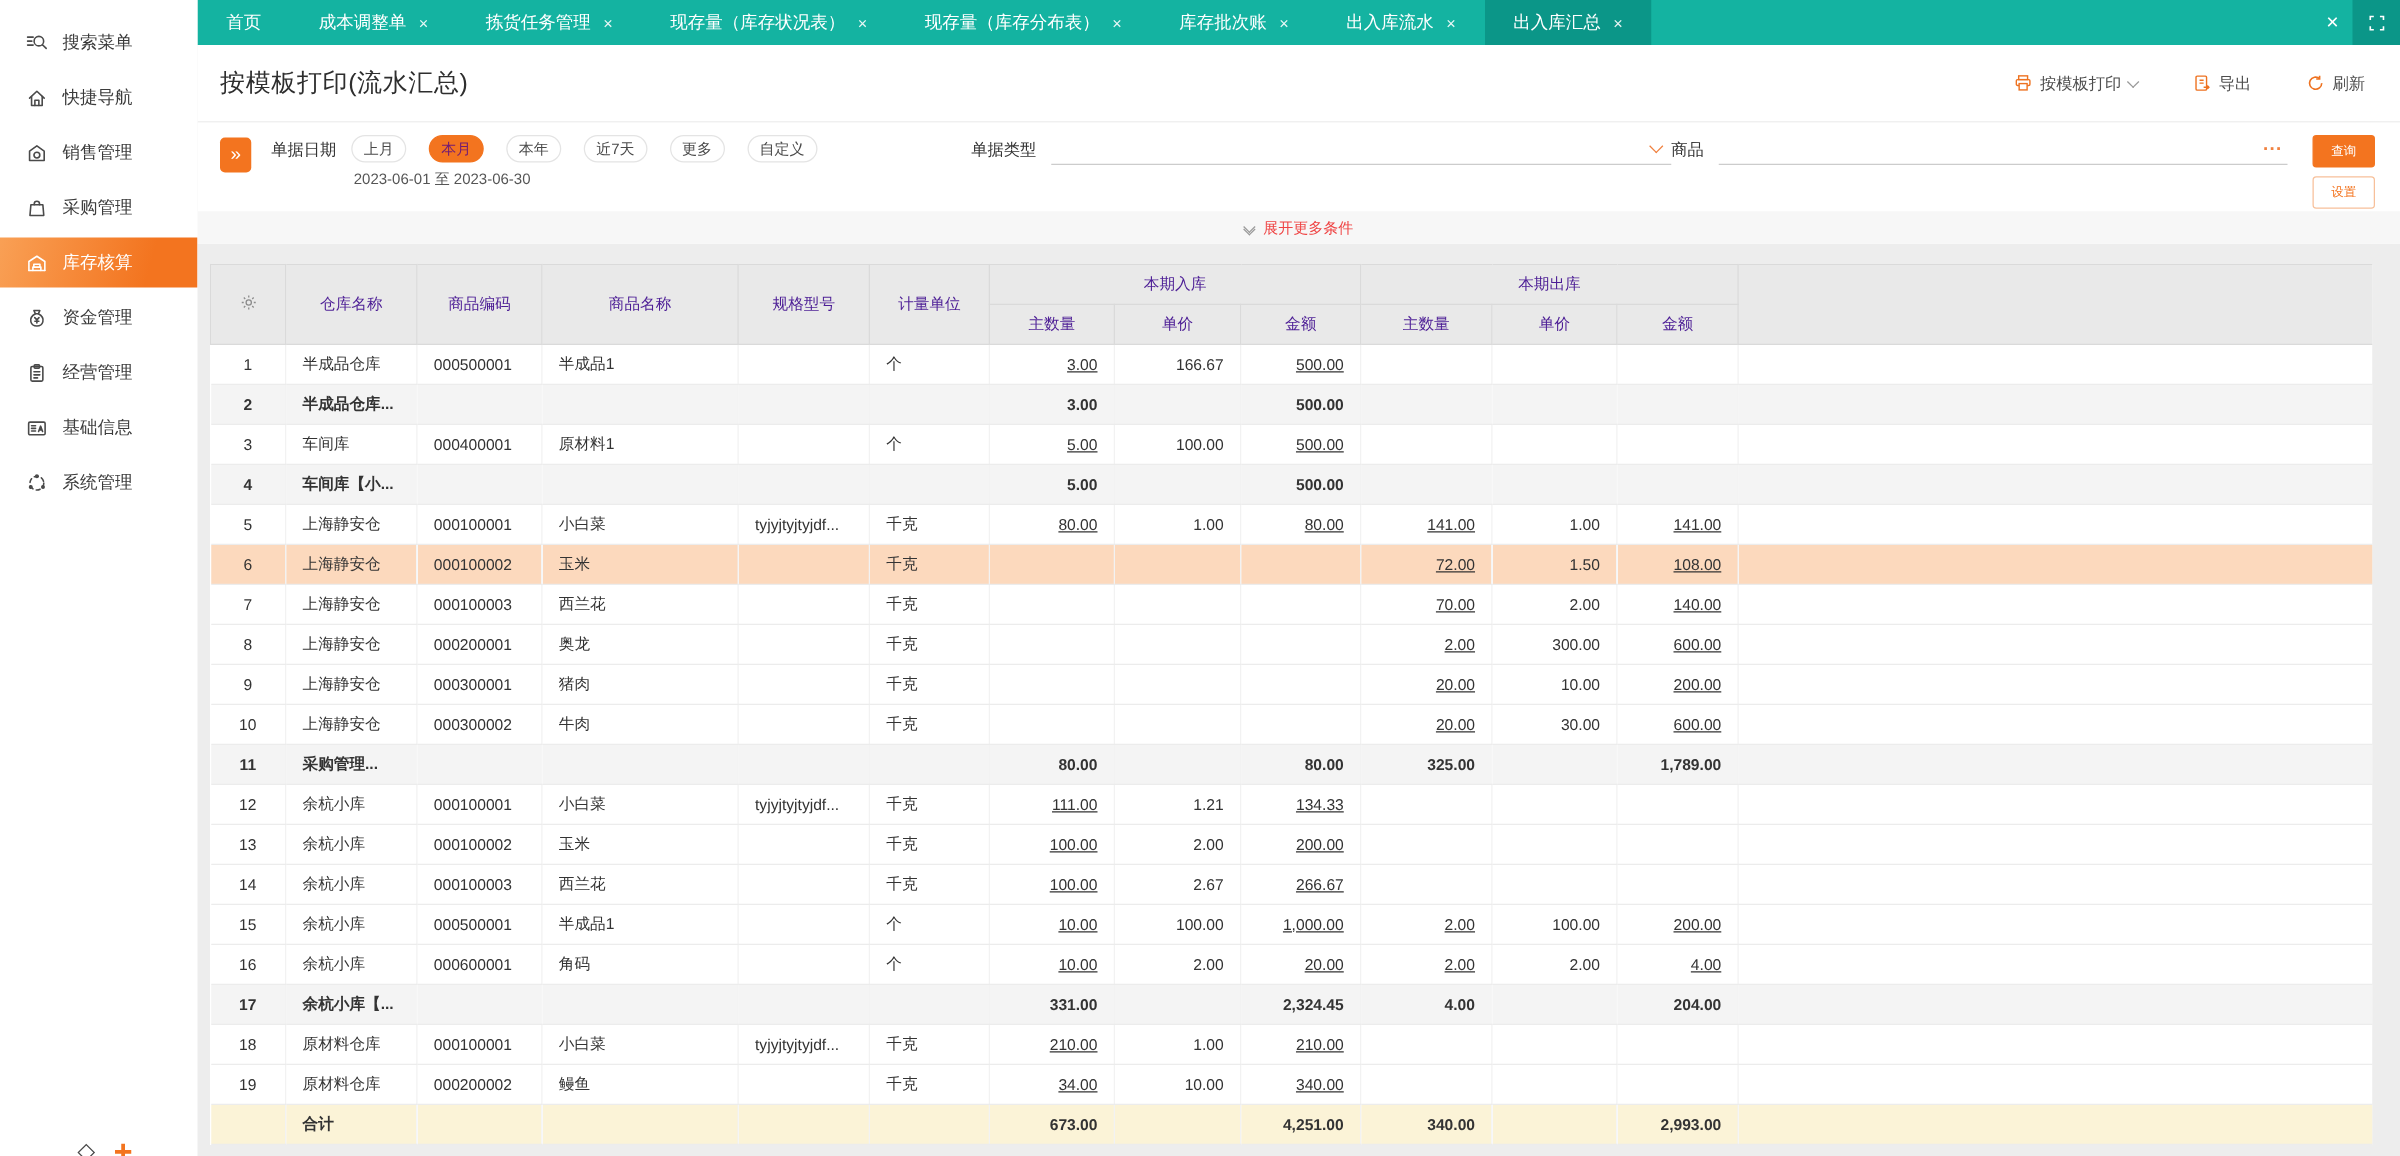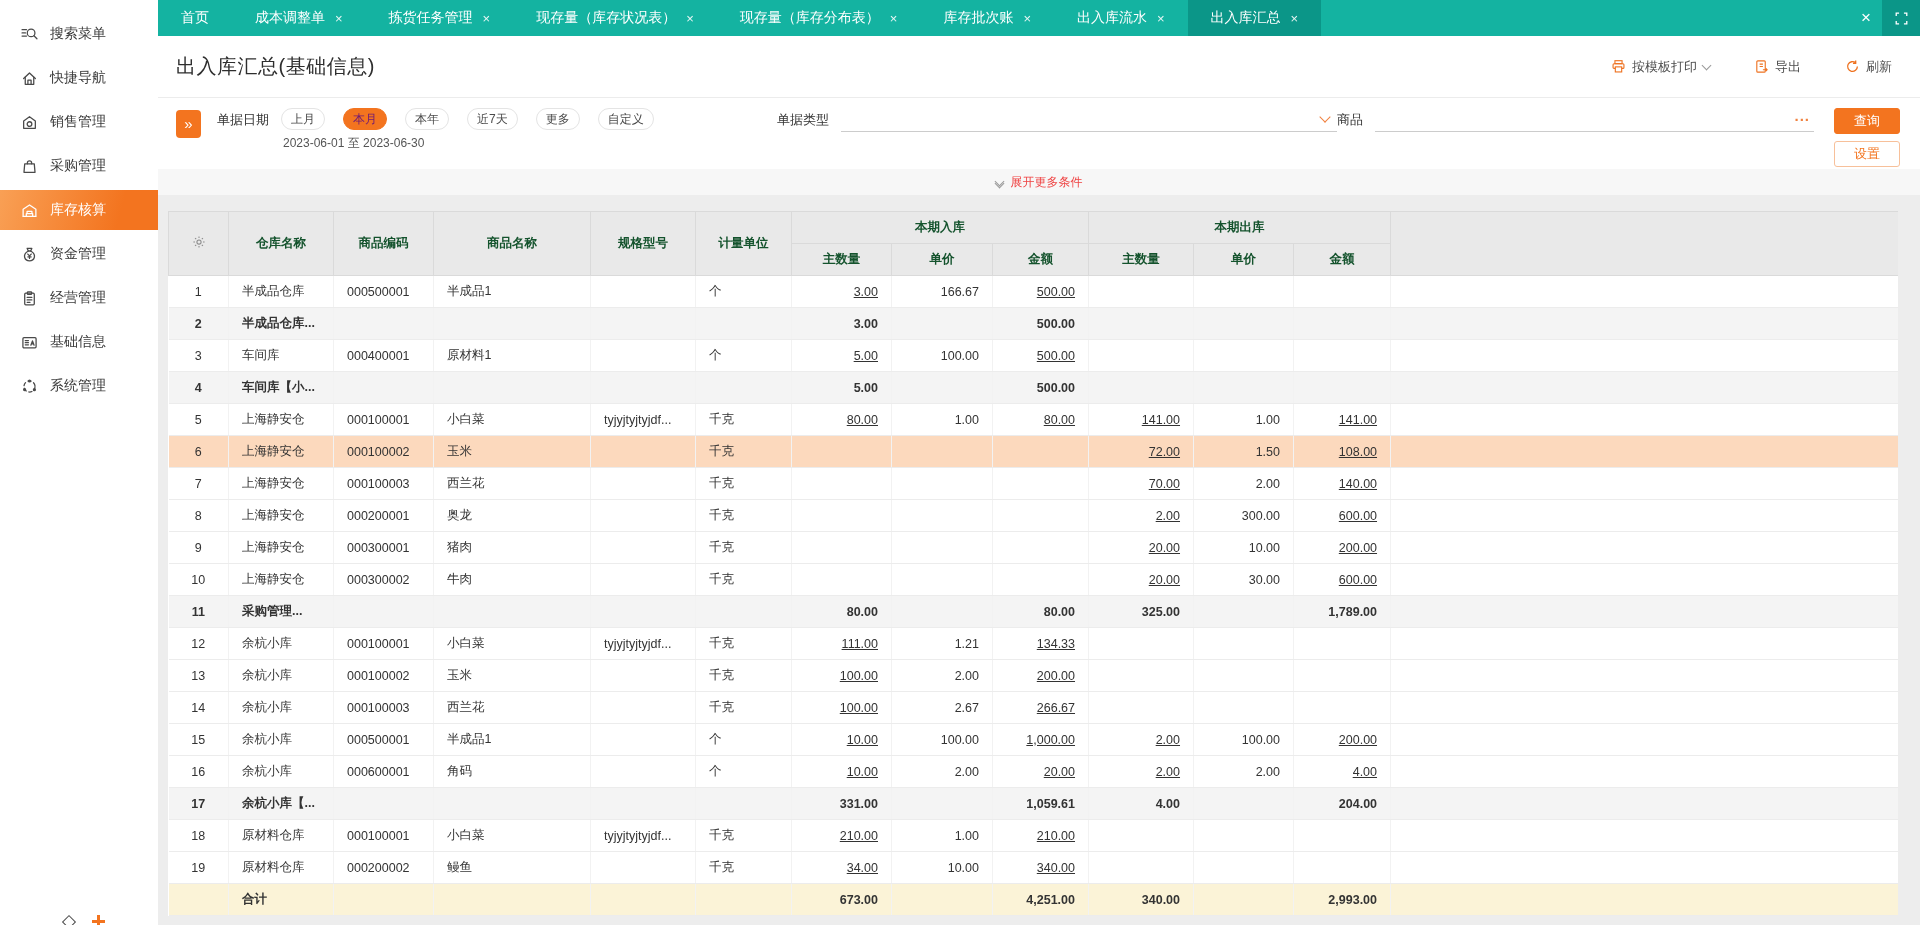--- a/index.html
+++ b/index.html
@@ -49,31 +49,31 @@
   .pill{font-size:12px;color:#4a4a4a;border:1px solid #e4e4e4;border-radius:11px;padding:3px 9px;cursor:pointer;background:#fff;white-space:nowrap;line-height:14px}
   .pill.selected{background:#f3741f;color:#701a75;border-color:#f3741f}
   .date-range{font-size:12px;color:#555;margin-top:5px;padding-left:2px}
   .type-group{display:flex;width:560px;flex:none}
   .ul-field{flex:1;border-bottom:1px solid #ccc;height:24px;position:relative;cursor:text}
   .ul-field .caret{position:absolute;right:8px;top:5px}
   .caret i{display:block;width:8px;height:8px;border-right:1.6px solid #f0813f;border-bottom:1.6px solid #f0813f;transform:rotate(45deg)}
   .product-group{display:flex;flex:1;margin-right:20px;min-width:0}
   .dots{position:absolute;right:4px;top:-1px;color:#f0813f;font-size:15px;font-weight:bold;letter-spacing:1px;line-height:18px}
   .fr-buttons{display:flex;flex-direction:column;gap:7px;flex:none}
-  .btn{width:66px;height:26px;border-radius:3px;font-size:13px;cursor:pointer}
+  .btn{width:50px;height:26px;border-radius:3px;font-size:10px;cursor:pointer}
   .btn.primary{background:#f3741f;border:1px solid #f3741f;color:#fff}
   .btn.light{background:#fff;border:1px solid #f7c09a;color:#f3741f}
   .expand-bar{height:26px;background:#f7f7f7;display:flex;align-items:center;justify-content:center;gap:8px;font-size:12px;color:#ef4444;cursor:pointer}
   .dchev i{display:block;width:7px;height:7px;border-right:1.5px solid #9a9a9a;border-bottom:1.5px solid #9a9a9a;transform:rotate(45deg)}
   .dchev i+i{margin-top:-5px}
 
   
   .table-wrap{margin:16px 22px 0 10px;flex:1;overflow:hidden}
   table{width:100%;border-collapse:collapse;table-layout:fixed;background:#fff;font-size:12.5px}
-  thead th{background:#e9e9e9;border:1px solid #dadada;font-weight:700;color:#14532d;height:32px;padding:0 8px;white-space:nowrap}
+  thead th{background:#e9e9e9;border:1px solid #dadada;font-weight:400;color:#4c1d95;height:32px;padding:0 8px;white-space:nowrap}
   tbody td{height:32px;border-bottom:1px solid #ececec;border-right:1px solid #f2f2f2;padding:0 13px;overflow:hidden;white-space:nowrap;text-overflow:ellipsis}
   tbody td.c-no{text-align:center;padding:0;color:#333}
   tbody td.num{text-align:right}
   tbody td.c-fill,thead th.c-fill{border-right:none}
   tr.subtotal{background:#f4f4f4;font-weight:700}
   tr.highlight{background:#fcd9bd}
   tr.total{background:#fbf3d7;font-weight:700}
   .lnk{text-decoration:underline;cursor:pointer;color:#333}
 </style>
 </head>
@@ -219,21 +219,21 @@
         <span class="wc">×</span>
         <span class="wc fs">
           <svg width="13" height="13" viewBox="0 0 16 16" fill="none" stroke="#fff" stroke-width="1.6">
               <path d="M1.5 5 V1.5 H5 M11 1.5 H14.5 V5 M14.5 11 V14.5 H11 M5 14.5 H1.5 V11"></path>
             </svg>
         </span>
       </div>
     </div>
 
     <div class="titlebar">
-      <h1>出入库汇总(基础信息)</h1>
+      <h1>按模板打印(流水汇总)</h1>
       <div class="tb-actions">
         <span class="tb-act">
           <svg width="15" height="15" viewBox="0 0 16 16" fill="none" stroke="currentColor" stroke-width="1.2">
               <rect x="4.2" y="1.8" width="7.6" height="3.2"></rect>
               <rect x="2.2" y="5" width="11.6" height="5" rx="1"></rect>
               <rect x="4.6" y="8.4" width="6.8" height="5.4" fill="#fff"></rect>
             </svg>
           <span>按模板打印</span>
           <span class="chev"></span>
         </span>
@@ -593,21 +593,21 @@
             </tr>
             <tr class="subtotal">
               <td class="c-no">17</td>
               <td>余杭小库【...</td>
               <td></td>
               <td></td>
               <td></td>
               <td></td>
               <td class="num">331.00</td>
               <td class="num"></td>
-              <td class="num">1,059.61</td>
+              <td class="num">2,324.45</td>
               <td class="num">4.00</td>
               <td class="num"></td>
               <td class="num">204.00</td>
               <td class="c-fill"></td>
             </tr>
             <tr class="normal">
               <td class="c-no">18</td>
               <td>原材料仓库</td>
               <td>000100001</td>
               <td>小白菜</td>

